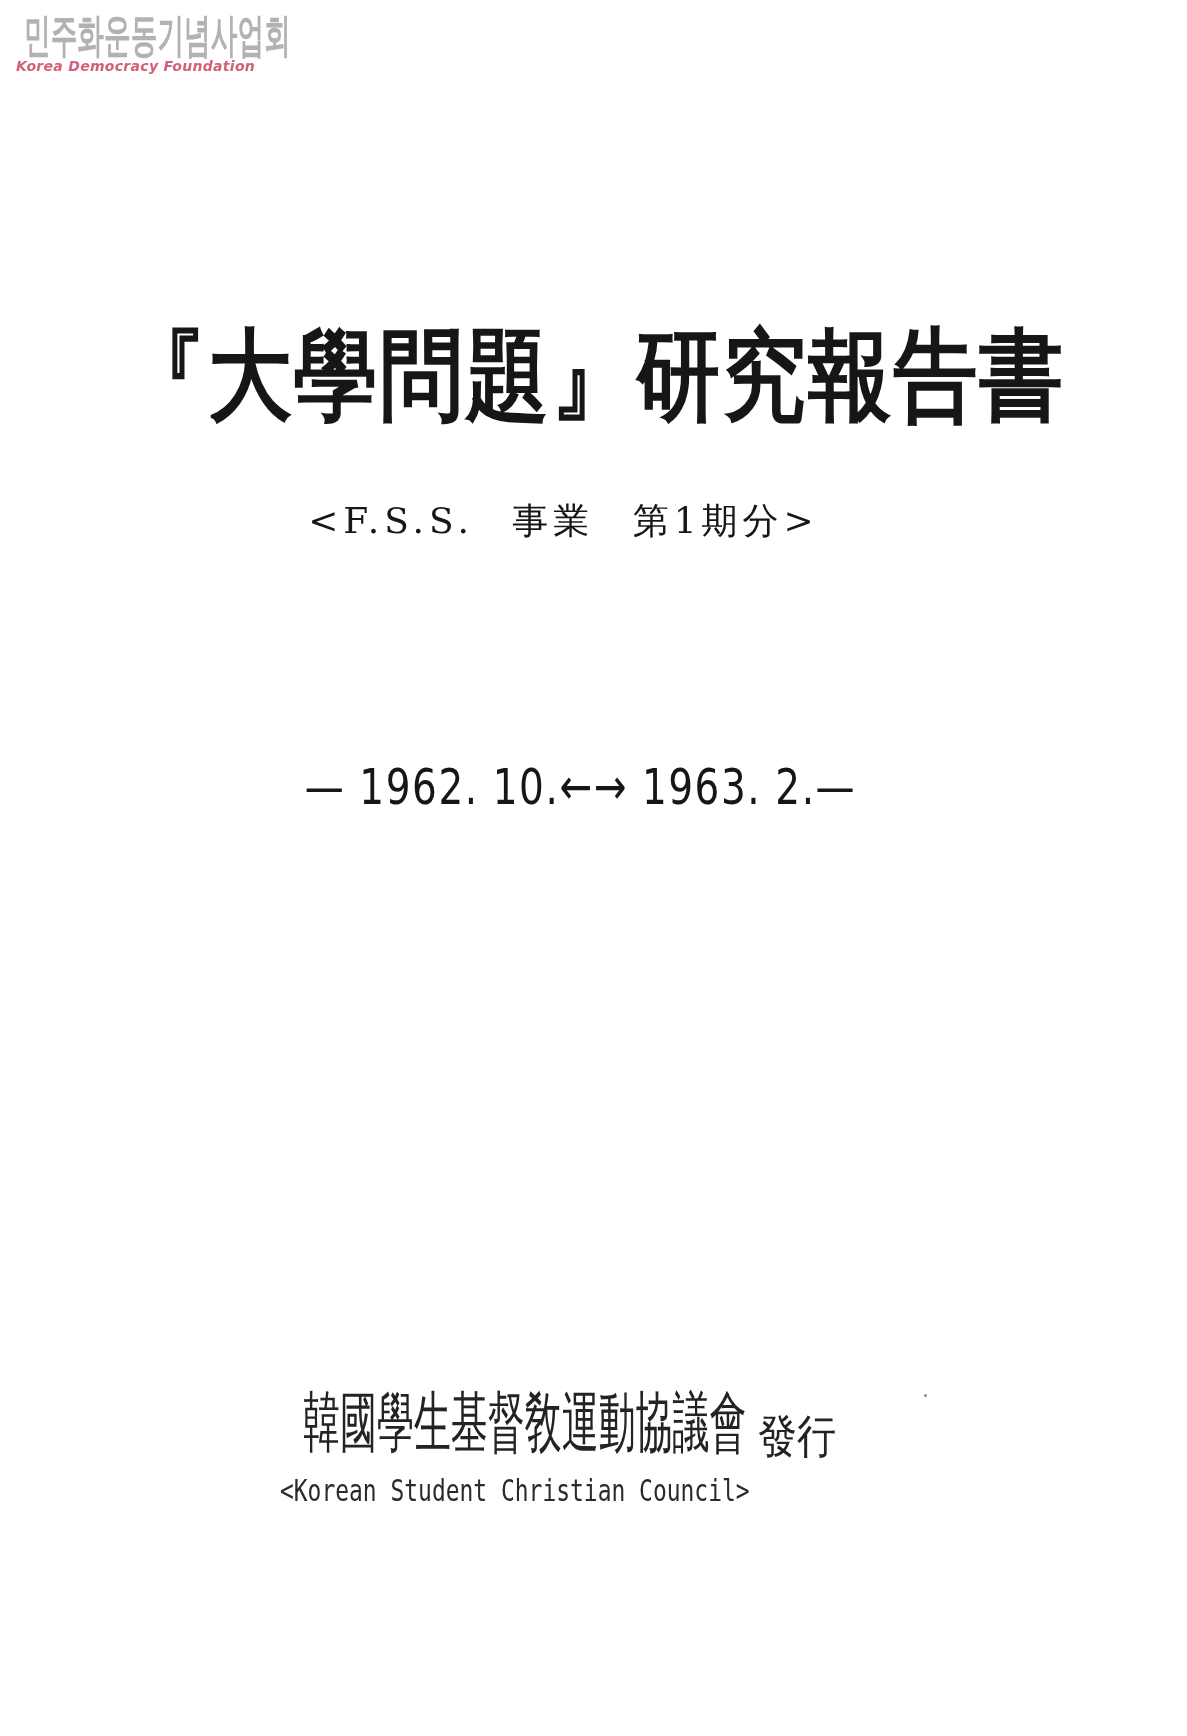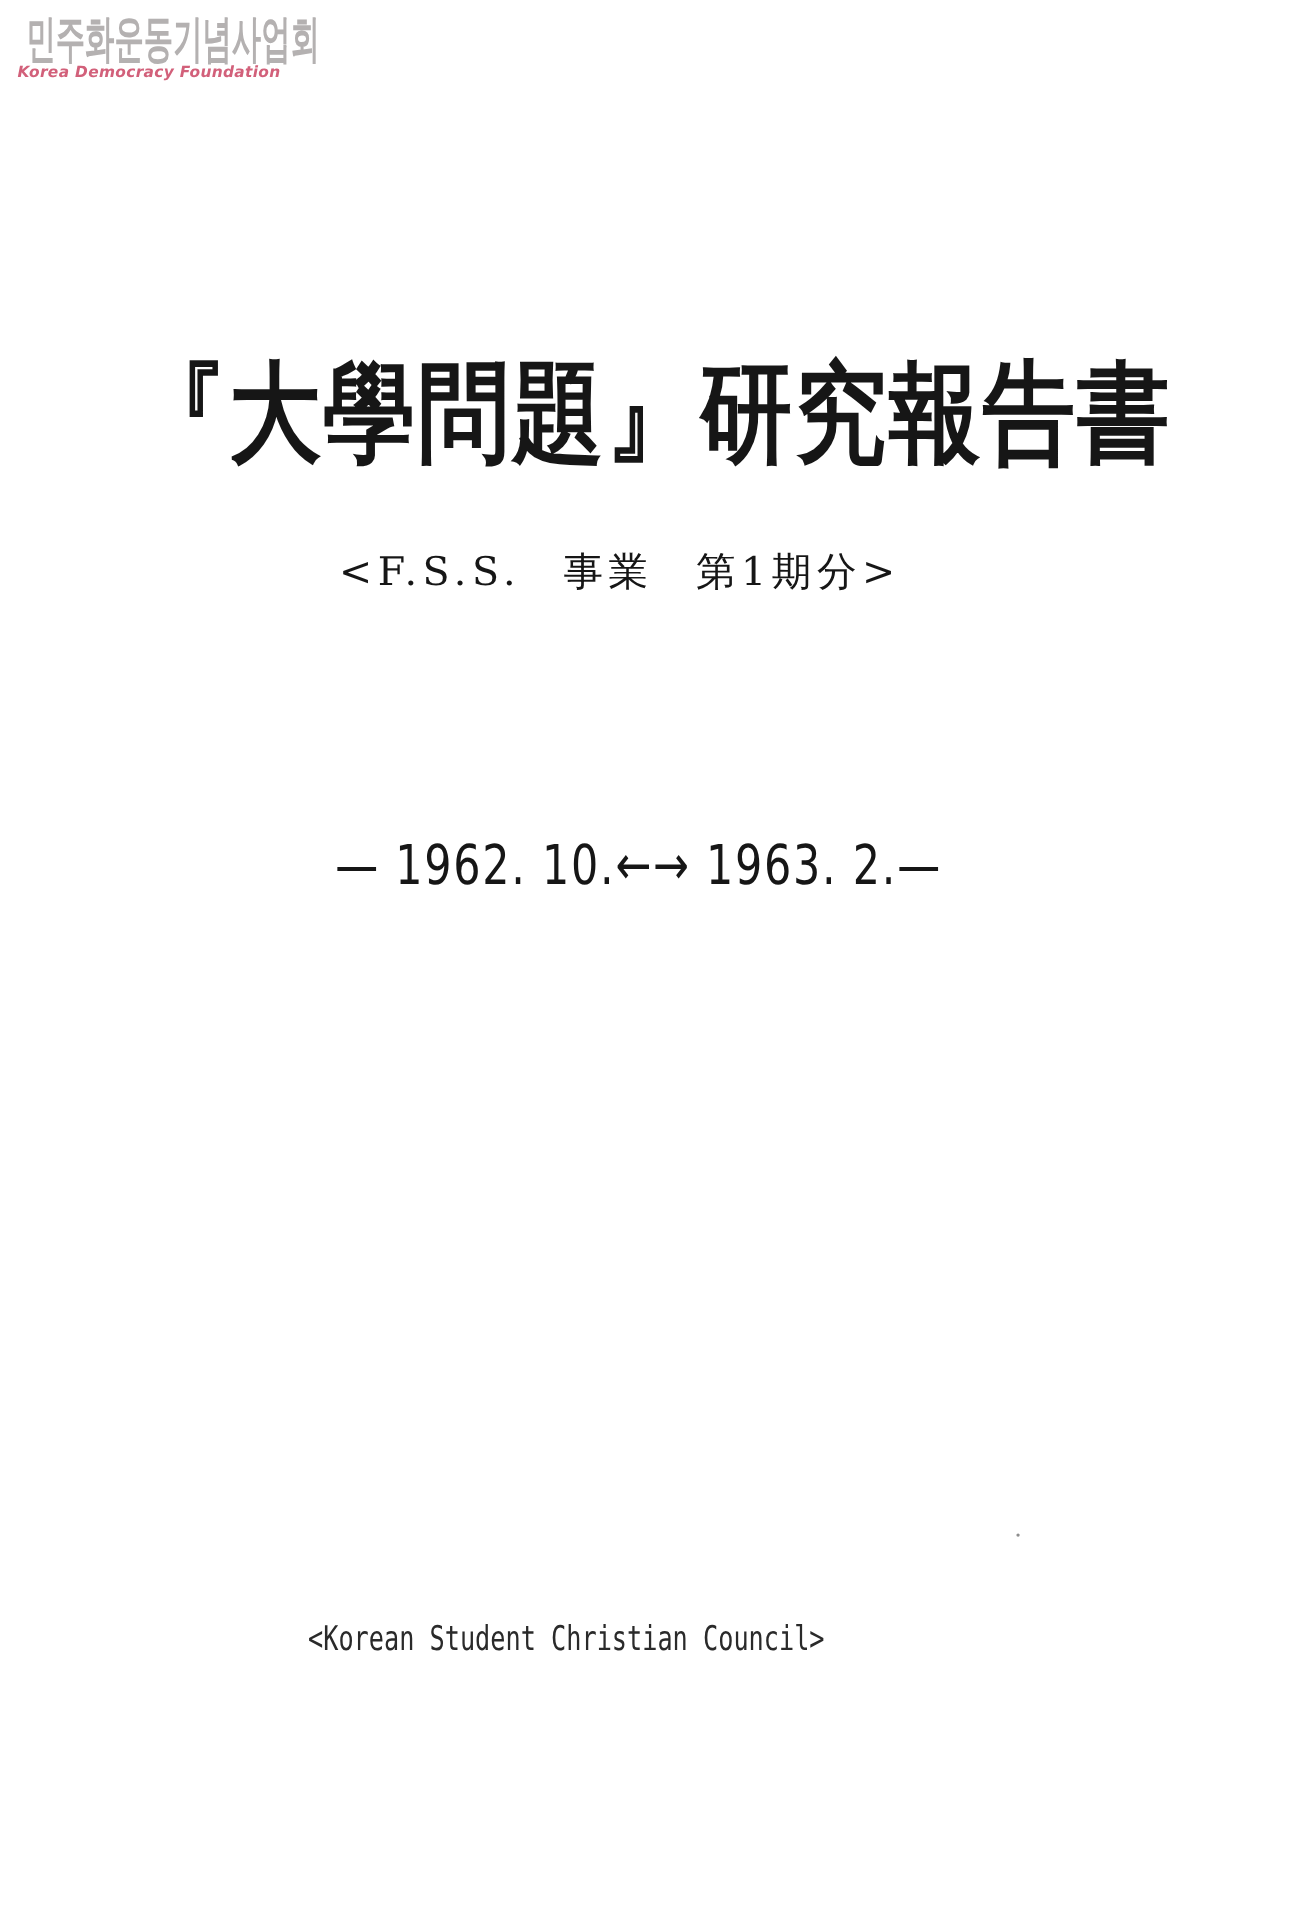--- a/index.html
+++ b/index.html
@@ -122,18 +122,22 @@
   <div class="logo-kr">민주화운동기념사업회</div>
 
   <div class="logo-en">Korea Democracy Foundation</div>
 
   <h1 class="doc-title">『大學問題』研究報告書</h1>
 
   <div class="doc-subtitle">&lt;F.S.S. 事業 第1期分&gt;</div>
 
   <div class="doc-period">— 1962. 10.←→ 1963. 2.—</div>
 
+  <div class="publisher">
+    <span class="publisher-kr">韓國學生基督敎運動協議會</span>
+    <span class="publisher-suffix">發行</span>
+  </div>
 
   <div class="publisher-en">&lt;Korean Student Christian Council&gt;</div>
 
   <div class="speckle"></div>
 
 </div>
 
 </body></html>

